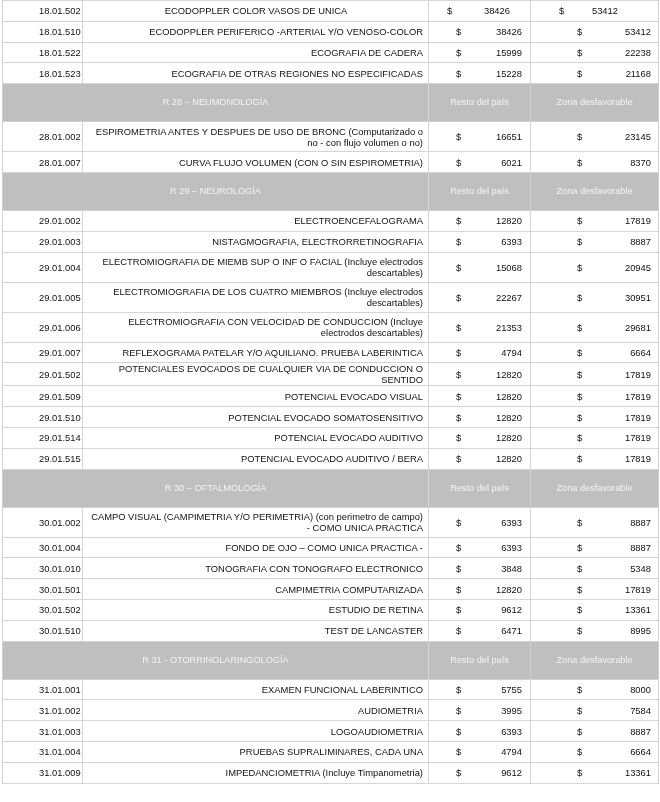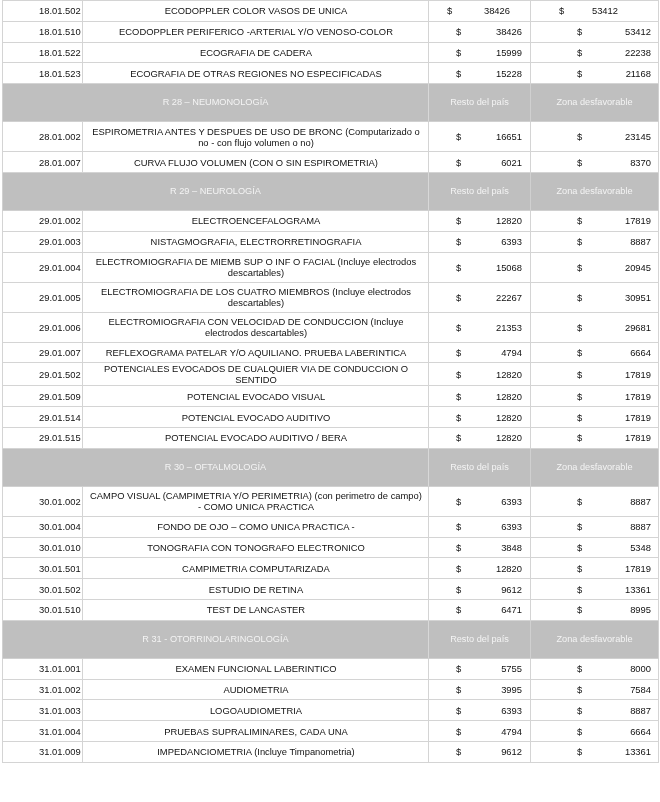--- a/index.html
+++ b/index.html
@@ -6,21 +6,21 @@
   body { width: 660px; height: 802px; overflow: hidden; font-family: "Liberation Sans", sans-serif; color: #111; }
   table.fee { border-collapse: collapse; width: 656px; table-layout: fixed; margin-left: 2px; border-top: 1.5px solid #222; border-bottom: 1.5px solid #222; }
   col.c-code { width: 80px; }
   col.c-desc { width: 346px; }
   col.c-resto { width: 102px; }
   col.c-zona { width: 128px; }
   td { border: 1px solid #d4d4d4; font-size: 9.4px; line-height: 11px; padding: 0 5px; vertical-align: middle; }
   tr.row td { height: 19.8px; }
   tr.row.tall td { height: 29px; margin-top: 26px; }
   td.code { text-align: center; padding-left: 36px; }
-  td.desc { text-align: center; padding-left: 6px; }
+  td.desc { text-align: right; padding-left: 6px; }
   td.desc.center { text-align: center; }
   td.price { padding: 0; }
   .money { display: flex; justify-content: space-between; align-items: center; }
   td.resto .money { padding: 0 8px 0 27px; }
   td.zona .money { padding: 0 7px 0 46px; }
   tr.row.first td.resto .money { padding: 0 20px 0 18px; }
   tr.row.first td.zona .money { padding: 0 40px 0 28px; }
   tr.section td { background: #bfbfbf; color: #f4f4f4; height: 37px; text-align: center; font-size: 9.2px; border-color: #d0d0d0; margin-top: 15px; }
   tr.section td.sec-title { border-right: 1px solid #d8d8d8; }
 </style>
@@ -263,20 +263,36 @@
           </div>
         </td>
         <td class="price zona">
           <div class="money">
             <span>$</span>
             <span>17819</span>
           </div>
         </td>
       </tr>
       <tr class="row ">
+        <td class="code">29.01.510</td>
+        <td class="desc">POTENCIAL EVOCADO SOMATOSENSITIVO</td>
+        <td class="price resto">
+          <div class="money">
+            <span>$</span>
+            <span>12820</span>
+          </div>
+        </td>
+        <td class="price zona">
+          <div class="money">
+            <span>$</span>
+            <span>17819</span>
+          </div>
+        </td>
+      </tr>
+      <tr class="row ">
         <td class="code">29.01.514</td>
         <td class="desc">POTENCIAL EVOCADO AUDITIVO</td>
         <td class="price resto">
           <div class="money">
             <span>$</span>
             <span>12820</span>
           </div>
         </td>
         <td class="price zona">
           <div class="money">

